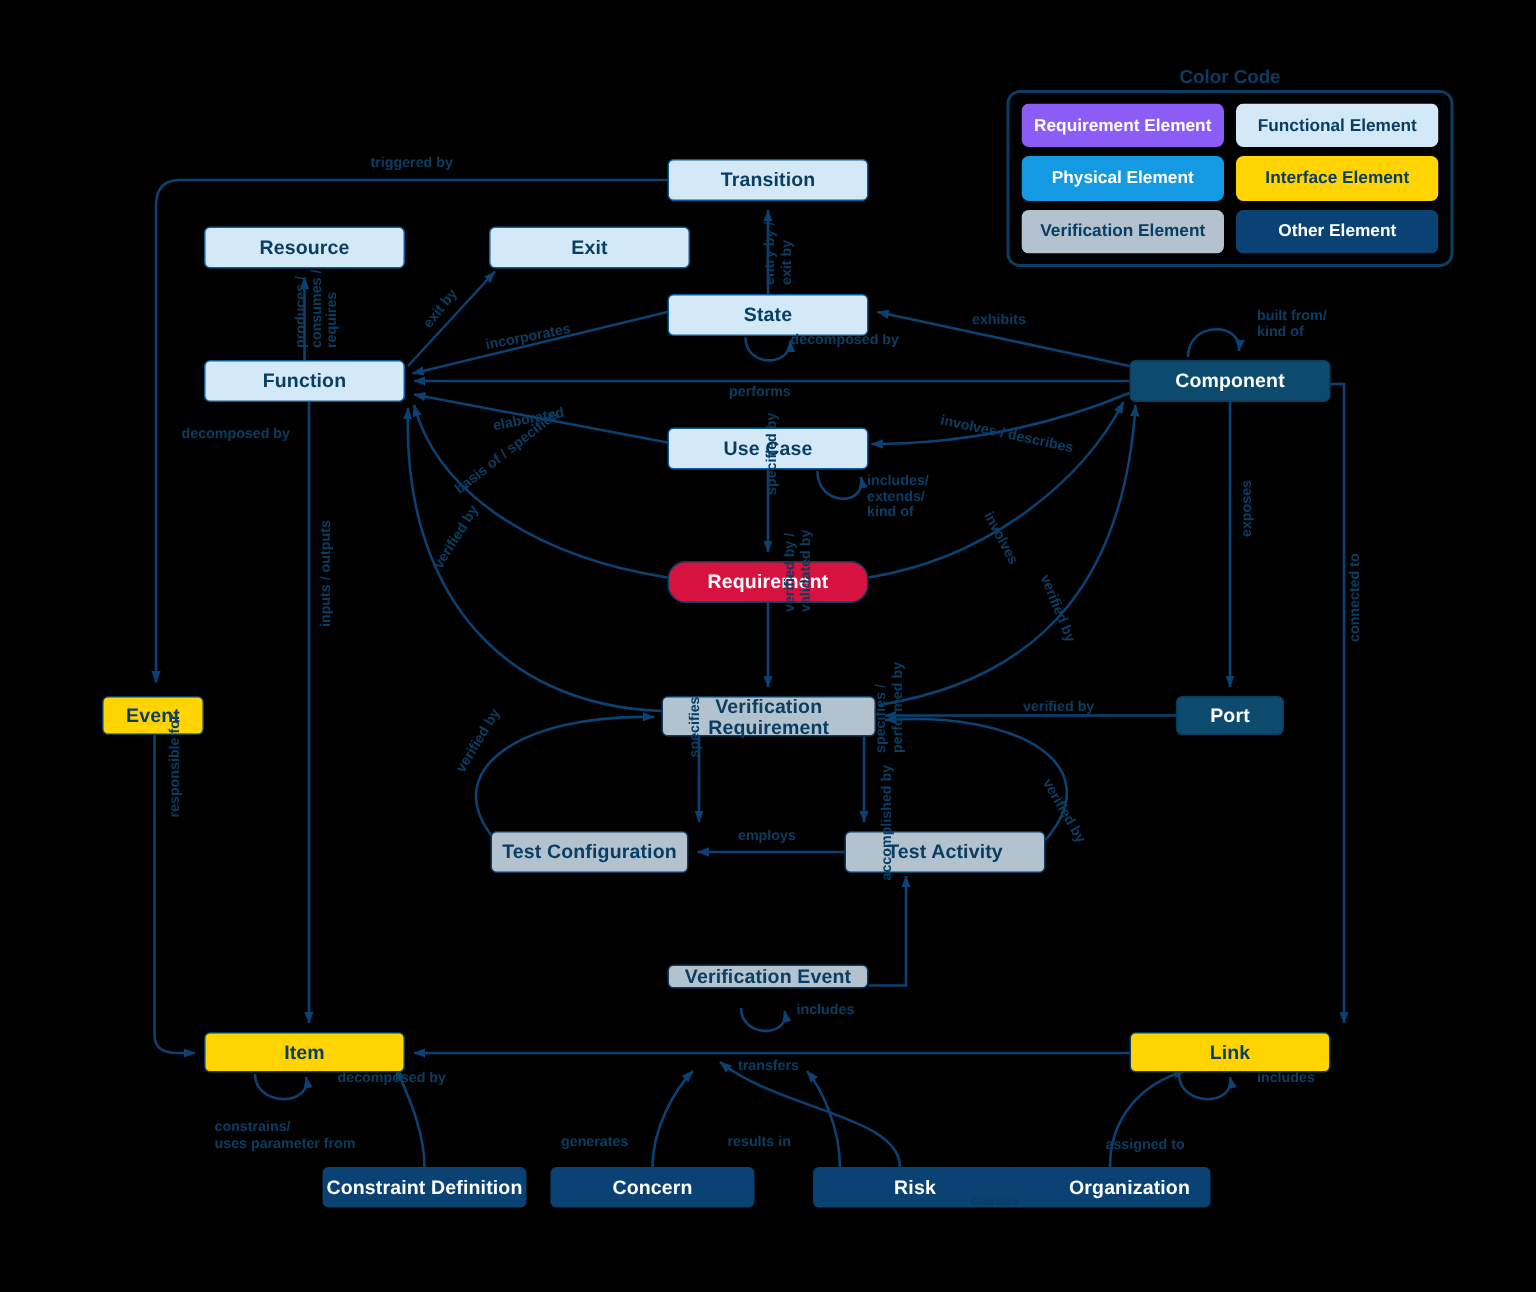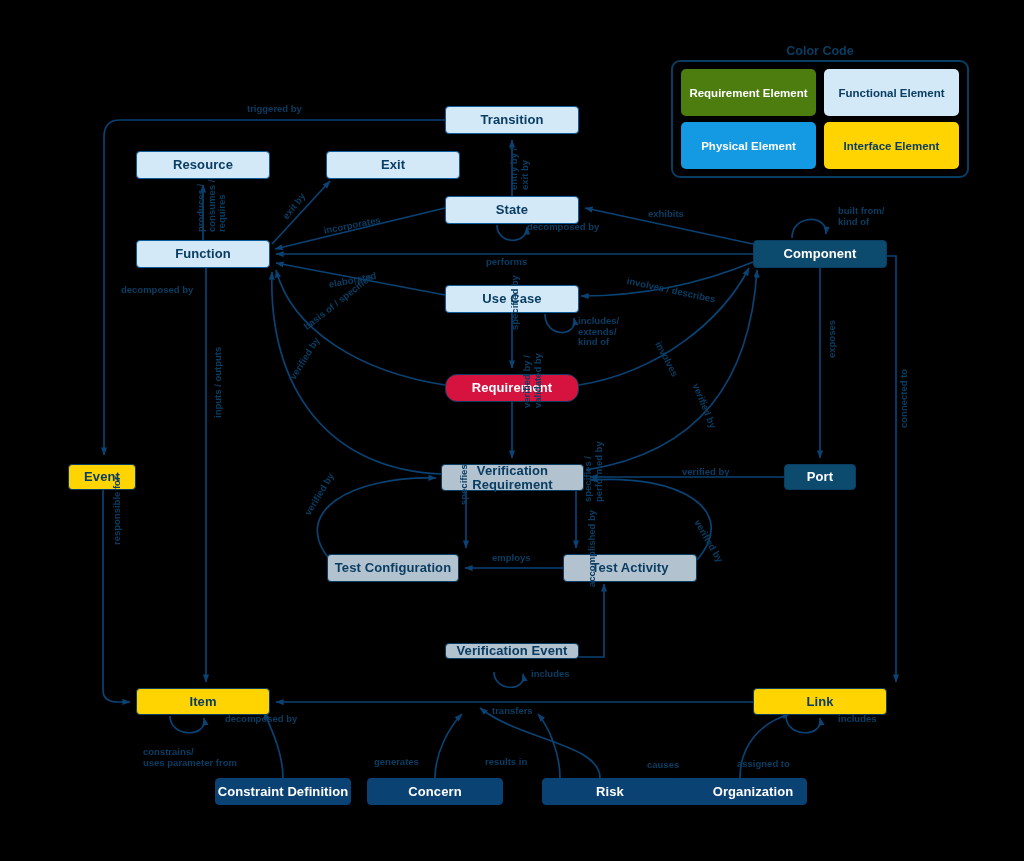--- a/index.html
+++ b/index.html
@@ -21,21 +21,21 @@
   .lbl.rot{transform-origin:0 0;}
   
   #legend{position:absolute;left:671px;top:60px;width:298px;height:118px;
           border:2.5px solid #0a3d62;border-radius:9px;box-sizing:border-box;
           padding:7px 8px;display:flex;flex-direction:column;gap:6px;background:#000;}
   #legend-title{position:absolute;left:671px;top:44px;width:298px;text-align:center;
           color:#0a3d62;font-size:12.5px;font-weight:bold;}
   .lrow{display:flex;gap:8px;flex:1;}
   .lcell{flex:1;border-radius:5px;display:flex;align-items:center;justify-content:center;
          font-size:11.5px;font-weight:bold;border:1.4px solid transparent;}
-  .lc-req{background:#4d7c0f;color:#fff;}
+  .lc-req{background:#8b5cf6;color:#fff;}
   .lc-fun{background:#d3e9f8;color:#0a3d62;}
   .lc-phy{background:#139ae2;color:#fff;}
   .lc-int{background:#ffd400;color:#0a3d62;}
   .lc-ver{background:#b3c2cf;color:#0a3d62;}
   .lc-oth{background:#0a4273;color:#fff;}
 </style>
 </head>
 <body>
 
 <div id="stage">
@@ -128,20 +128,24 @@
 
   <div id="legend-title">Color Code</div>
   <div id="legend">
     <div class="lrow">
       <div class="lcell lc-req">Requirement Element</div>
       <div class="lcell lc-fun">Functional Element</div>
     </div>
     <div class="lrow">
       <div class="lcell lc-phy">Physical Element</div>
       <div class="lcell lc-int">Interface Element</div>
+    </div>
+    <div class="lrow">
+      <div class="lcell lc-ver">Verification Element</div>
+      <div class="lcell lc-oth">Other Element</div>
     </div>
   </div>
 
   <div id="nodes-layer">
       <div class="node n-func" style="left: 445px; top: 106px; width: 134px; height: 28px;">Transition</div>
       <div class="node n-func" style="left: 136px; top: 151px; width: 134px; height: 28px;">Resource</div>
       <div class="node n-func" style="left: 326px; top: 151px; width: 134px; height: 28px;">Exit</div>
       <div class="node n-func" style="left: 445px; top: 196px; width: 134px; height: 28px;">State</div>
       <div class="node n-func" style="left: 136px; top: 240px; width: 134px; height: 28px;">Function</div>
       <div class="node n-phys" style="left: 753px; top: 240px; width: 134px; height: 28px;">Component</div>
@@ -200,16 +204,16 @@
       <div class="lbl" style="left: 492px; top: 553px;">employs</div>
       <div class="lbl rot" style="left: 587px; top: 587px; transform: rotate(-90deg);">accomplished by</div>
       <div class="lbl" style="left: 531px; top: 669px;">includes</div>
       <div class="lbl" style="left: 225px; top: 714px;">decomposed by</div>
       <div class="lbl" style="left: 492px; top: 706px;">transfers</div>
       <div class="lbl" style="left: 838px; top: 714px;">includes</div>
       <div class="lbl" style="left: 143px; top: 747px;">constrains/
 uses parameter from</div>
       <div class="lbl" style="left: 374px; top: 757px;">generates</div>
       <div class="lbl" style="left: 485px; top: 757px;">results in</div>
-      <div class="lbl" style="left: 602px; top: 760px; margin-left: 45px;">causes</div>
+      <div class="lbl" style="left: 602px; top: 796px; margin-left: 45px;">causes</div>
       <div class="lbl" style="left: 737px; top: 759px;">assigned to</div>
     </div>
 </div>
 
 </body></html>

